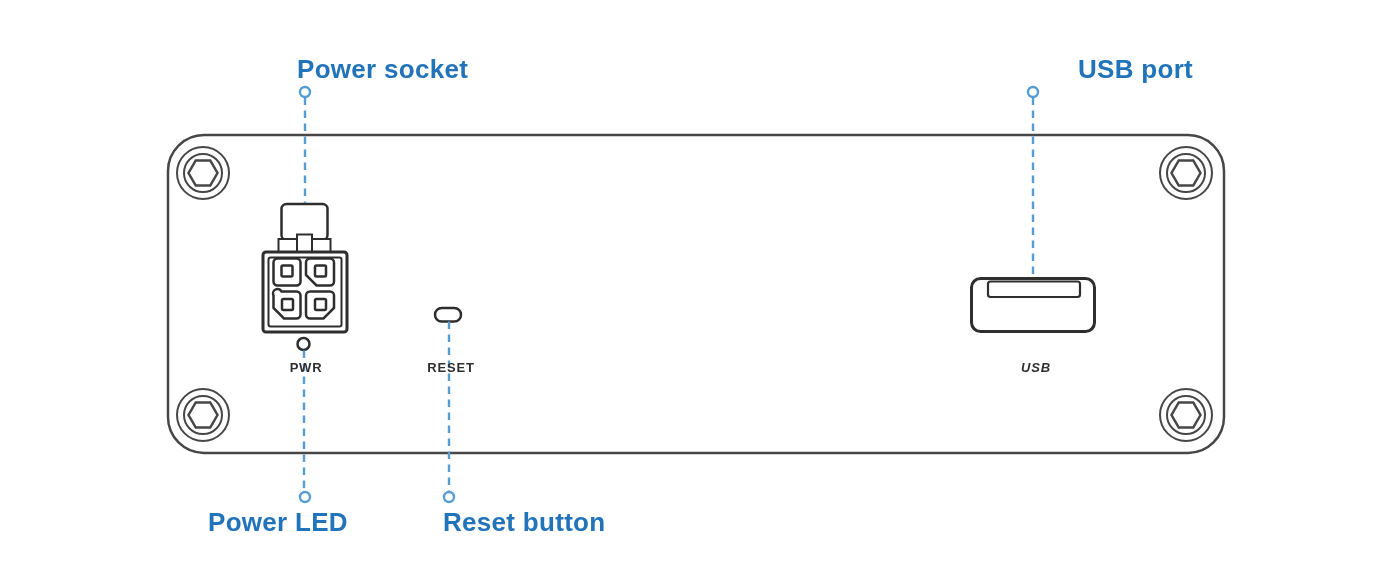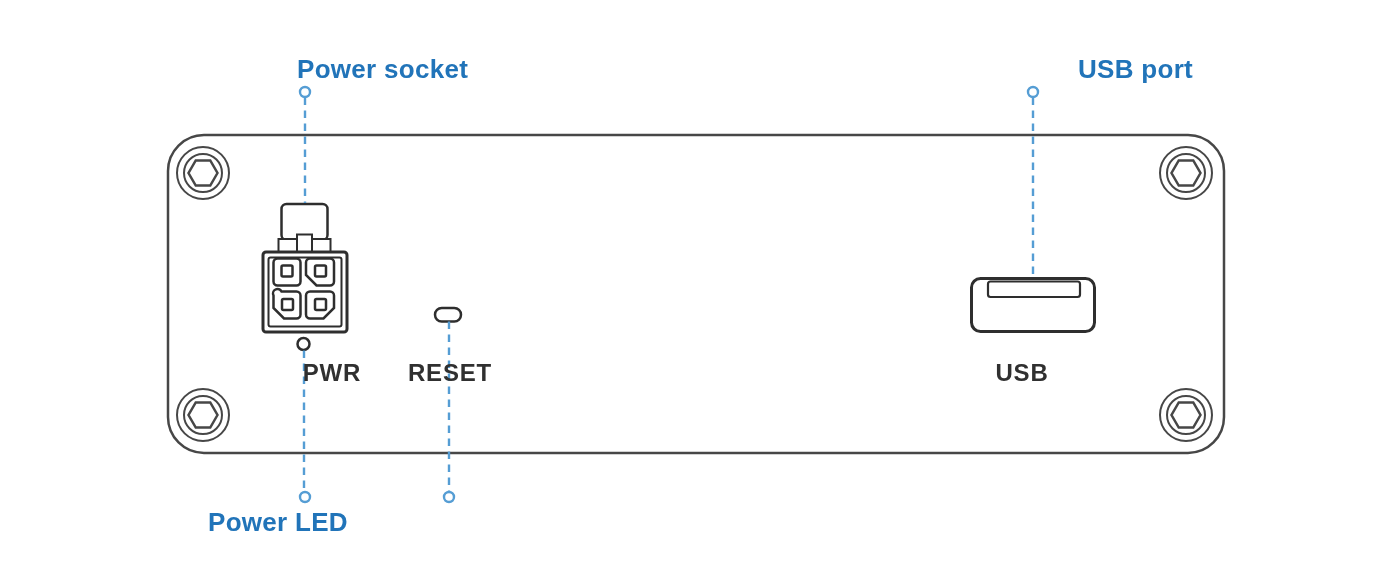--- a/index.html
+++ b/index.html
@@ -25,26 +25,25 @@
     font-size:26px;
     font-weight:700;
     letter-spacing:0.3px;
     white-space:nowrap;
     line-height:1;
   }
   .panel-label{
     position:absolute;
     transform:translateX(-50%);
     color:var(--panel-text);
-    font-size:24px;
+    font-size:13px;
     font-weight:700;
     letter-spacing:0.8px;
     white-space:nowrap;
     line-height:1;
-    margin-left:26px;
   }
 </style>
 </head>
 <body>
 
 <div class="stage">
 
   <svg width="1394" height="581" viewBox="0 0 1394 581">
 
     <rect x="168" y="135" width="1056" height="318" rx="36" fill="#ffffff" stroke="#474747" stroke-width="2.5"></rect>
@@ -112,19 +111,20 @@
       <circle cx="449" cy="497" r="5"></circle>
     </g>
   </svg>
 
   <div class="callout-label" style="left:297px;top:56px;">Power socket</div>
 
   <div class="callout-label" style="left:1078px;top:56px;">USB port</div>
 
   <div class="callout-label" style="left:168px;top:509px;margin-left:40px;">Power LED</div>
 
+  <div class="callout-label" style="left:443px;top:509px;">Reset button</div>
 
   <div class="panel-label" style="left:306px;top:361px;">PWR</div>
 
-  <div class="panel-label" style="left:424px;top:361px;">RESET</div>
+  <div class="panel-label" style="left:451px;top:361px;">RESET</div>
 
-  <div class="panel-label" style="left:996px;top:361px;">USB</div>
+  <div class="panel-label" style="left:1036px;top:361px;font-style:italic;">USB</div>
 </div>
 
 </body></html>

